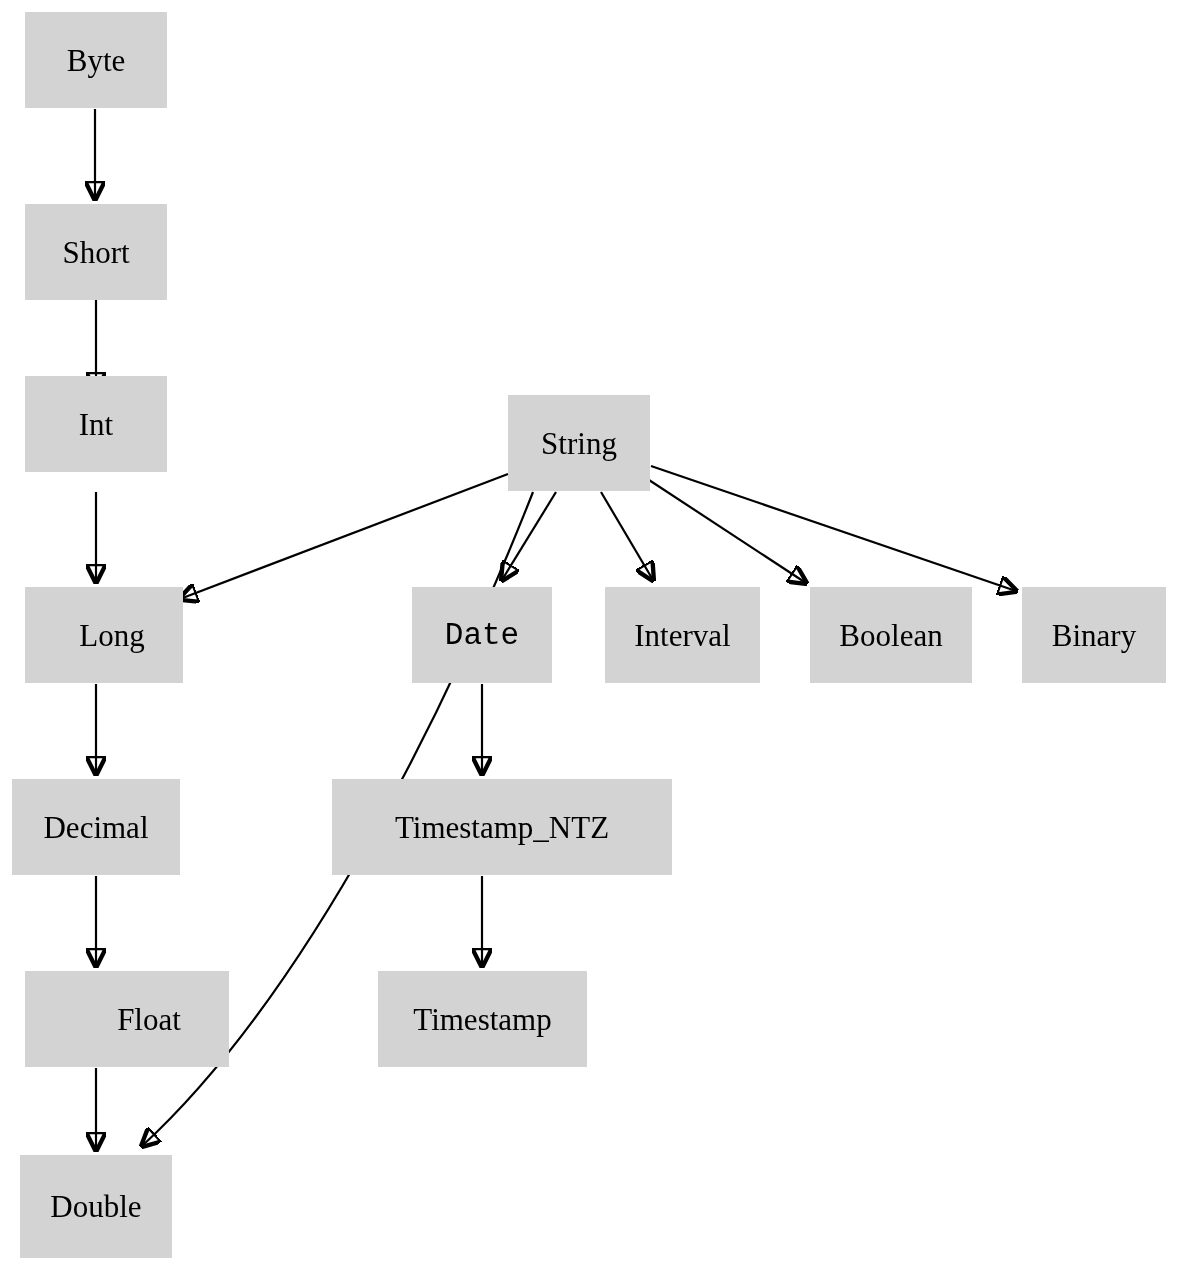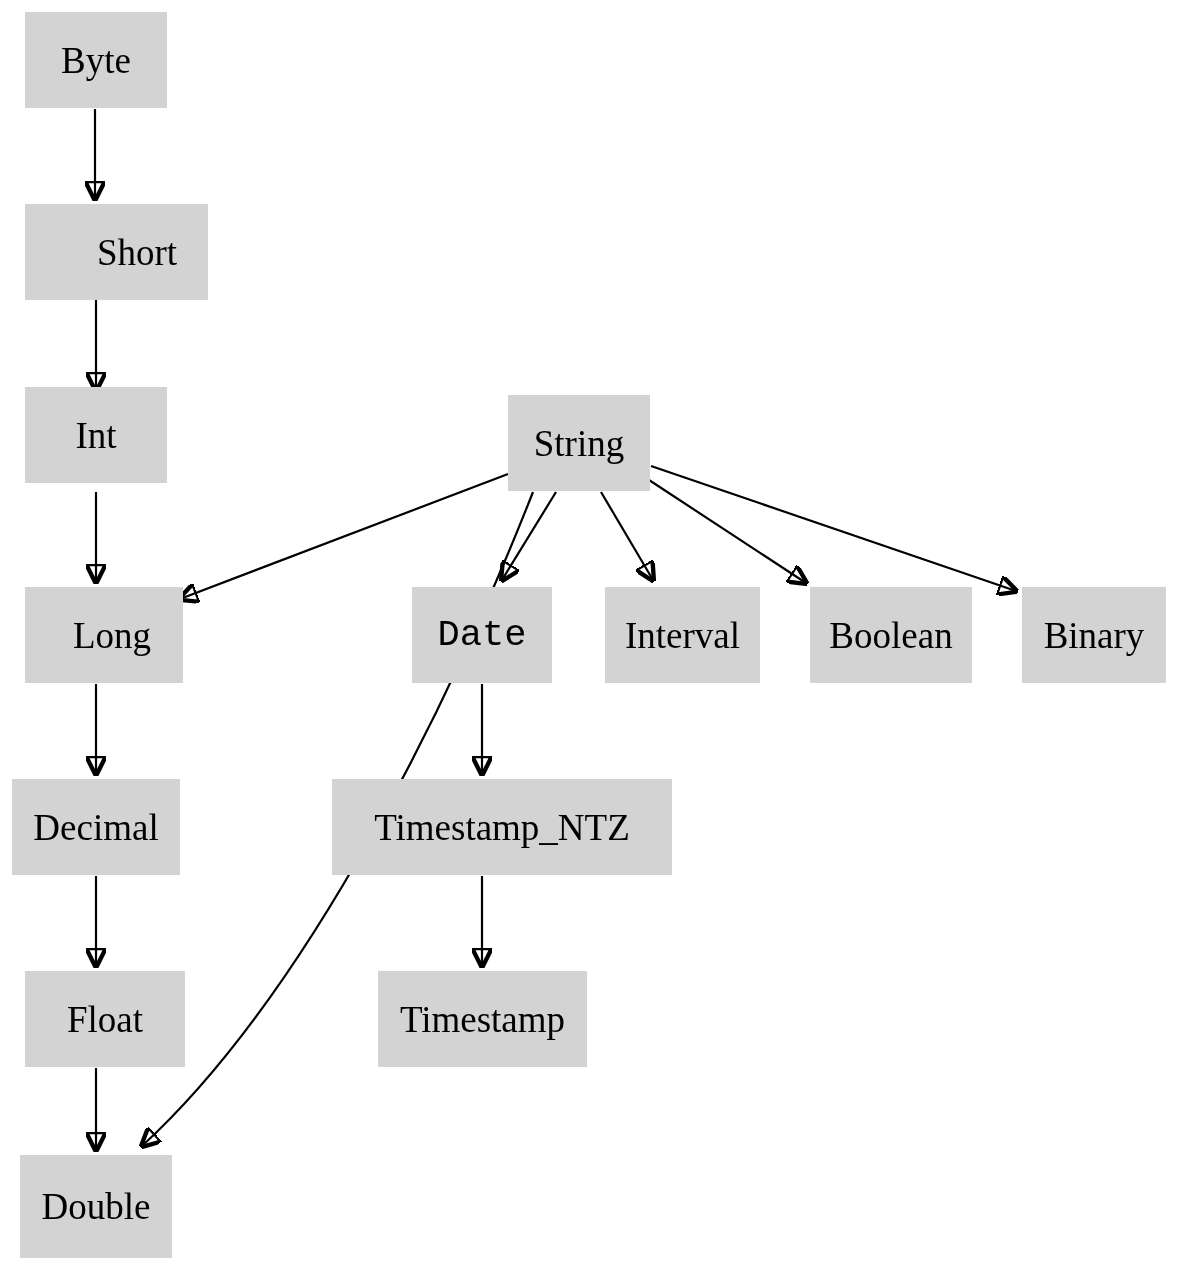--- a/index.html
+++ b/index.html
@@ -27,21 +27,21 @@
     stroke-width: 2.2;
     fill: none;
   }
   .node {
     position: absolute;
     background: #d3d3d3;
     color: #000000;
     display: flex;
     align-items: center;
     justify-content: center;
-    font-size: 37px;
+    font-size: 31px;
     line-height: 1;
     white-space: nowrap;
     user-select: none;
   }
 </style>
 </head>
 <body>
 
 <div class="canvas">
 
@@ -65,39 +65,39 @@
     <line x1="649" y1="480" x2="806" y2="583" marker-end="url(#arrow)"></line>
     <line x1="651" y1="466" x2="1016" y2="591" marker-end="url(#arrow)"></line>
     <path d="M 533 492 C 455 690, 312 990, 142 1146" marker-end="url(#arrow)"></path>
 
     <line x1="482" y1="684" x2="482" y2="774" marker-end="url(#arrow)"></line>
     <line x1="482" y1="876" x2="482" y2="966" marker-end="url(#arrow)"></line>
   </svg>
 
   <div class="node" style="left:25px;  top:12px;   width:142px; height:96px;">Byte</div>
 
-  <div class="node" style="left:25px;  top:204px;  width:142px; height:96px;padding-left:41px;">Short</div>
+  <div class="node" style="left:25px;  top:204px;  width:142px; height:96px;">Short</div>
 
-  <div class="node" style="left:25px;  top:387px;  width:142px; height:96px;">Int</div>
+  <div class="node" style="left:25px;  top:376px;  width:142px; height:96px;">Int</div>
 
   <div class="node" style="left:508px; top:395px;  width:142px; height:96px;">String</div>
 
   <div class="node" style="left:25px;  top:587px;  width:142px; height:96px;padding-left:16px;">Long</div>
 
   <div class="node" style="left:412px; top:587px;  width:140px; height:96px;font-family:Liberation Mono, monospace;">Date</div>
 
   <div class="node" style="left:605px; top:587px;  width:155px; height:96px;">Interval</div>
 
   <div class="node" style="left:810px; top:587px;  width:162px; height:96px;">Boolean</div>
 
   <div class="node" style="left:1022px;top:587px;  width:144px; height:96px;">Binary</div>
 
   <div class="node" style="left:12px;  top:779px;  width:168px; height:96px;">Decimal</div>
 
   <div class="node" style="left:332px; top:779px;  width:340px; height:96px;">Timestamp_NTZ</div>
 
-  <div class="node" style="left:25px;  top:971px;  width:160px; height:96px;">Float</div>
+  <div class="node" style="left:25px;  top:971px;  width:160px; height:96px;padding-left:44px;">Float</div>
 
   <div class="node" style="left:378px; top:971px;  width:209px; height:96px;">Timestamp</div>
 
   <div class="node" style="left:20px;  top:1155px; width:152px; height:103px;">Double</div>
 
 </div>
 
 </body></html>

